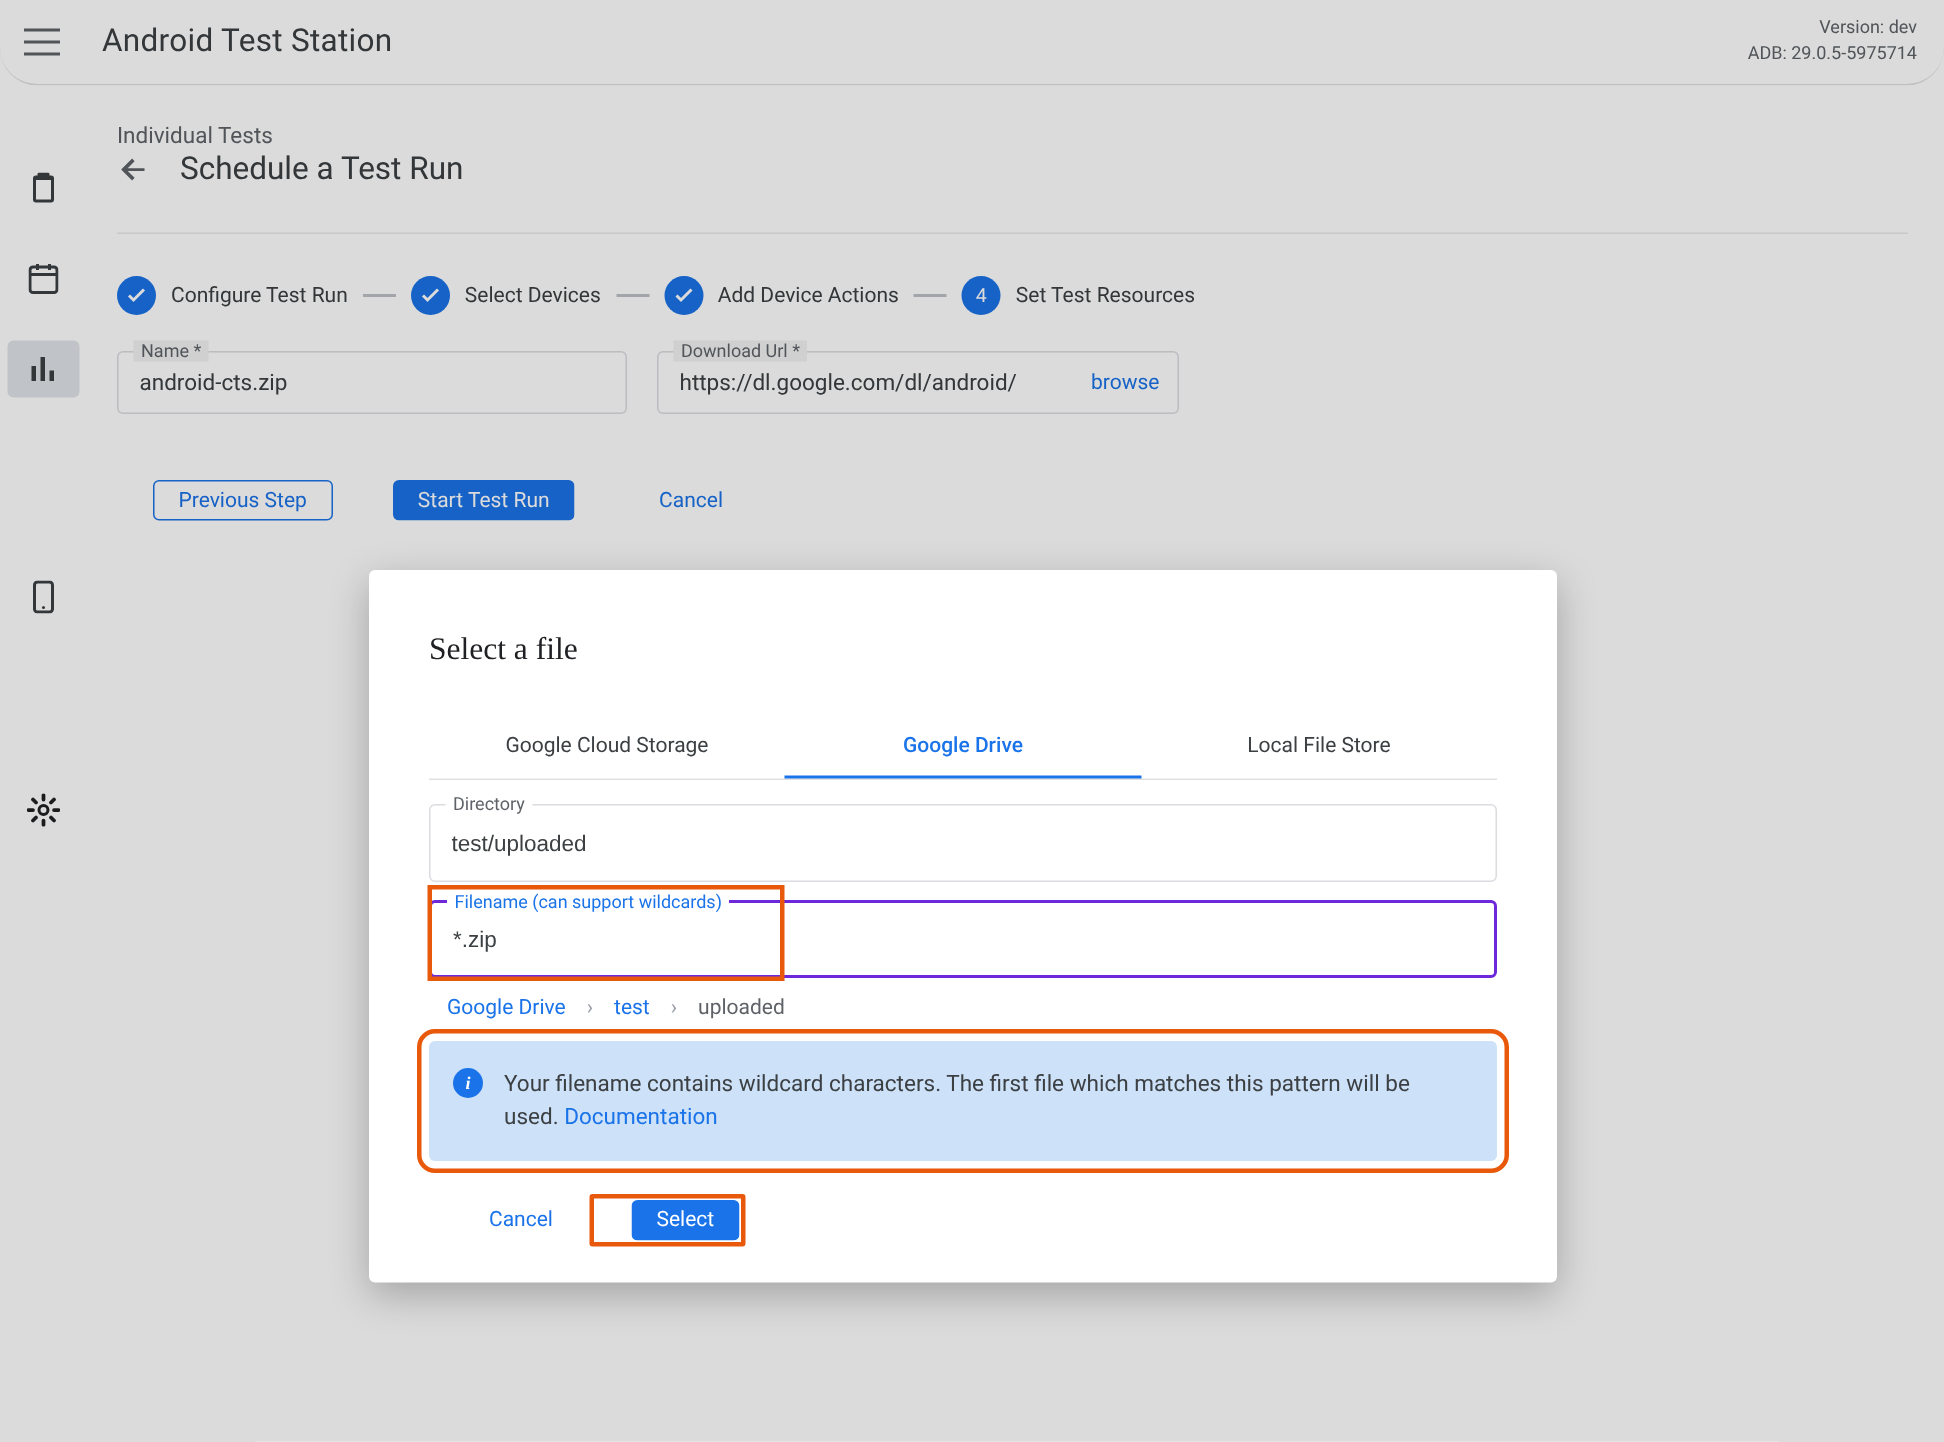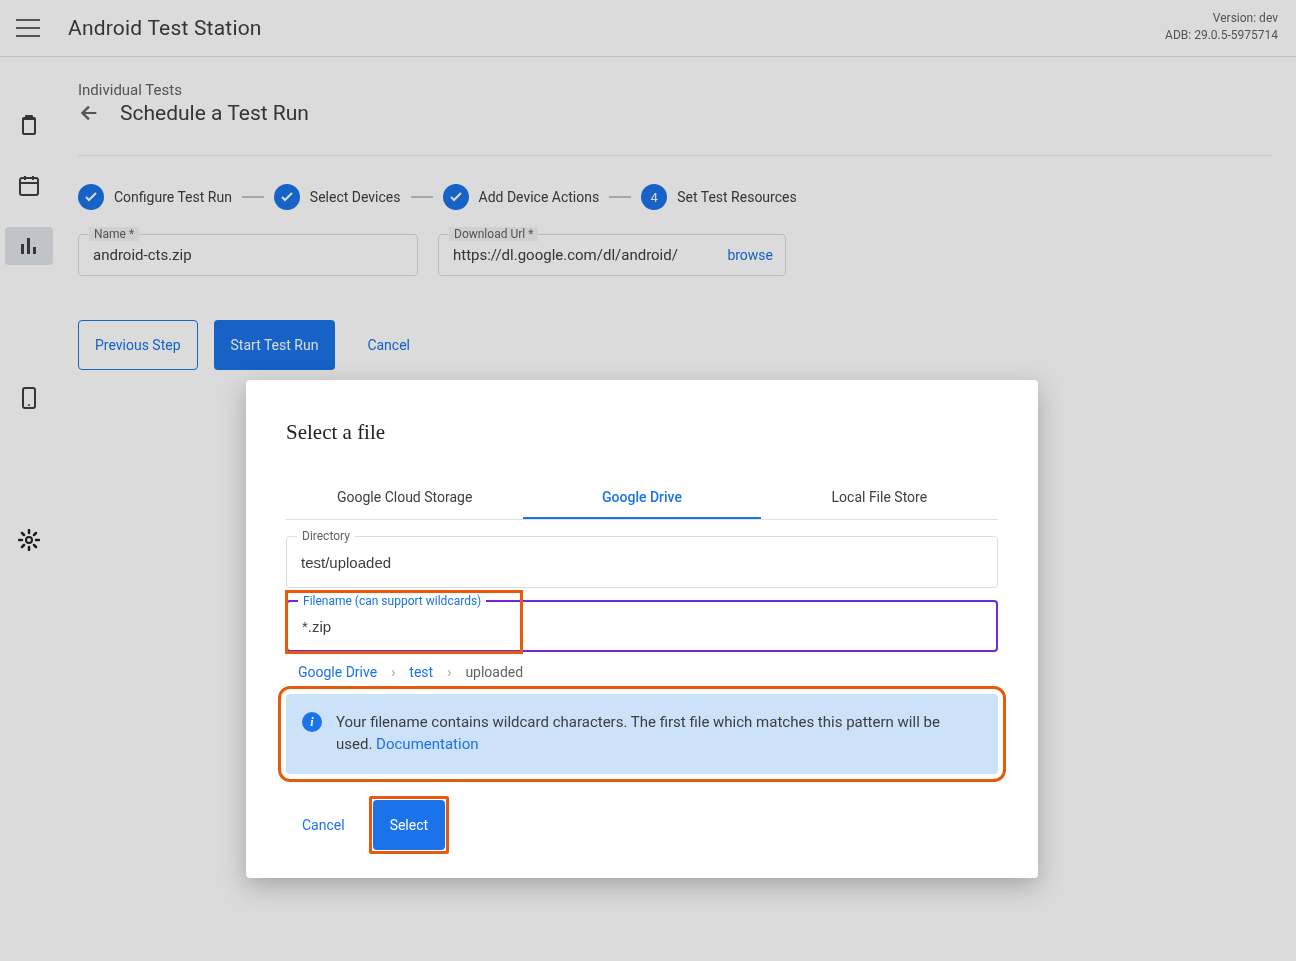--- a/index.html
+++ b/index.html
@@ -16,20 +16,21 @@
   position: absolute; inset: 0;
   background: rgba(0,0,0,0.14);
   pointer-events: none;
 }
 .topbar {
   height: 57px;
   border-bottom: 1px solid #e0e0e0;
   display: flex; align-items: center;
   padding: 0 16px;
   position: relative;
+  border-radius: 25px;
 }
 .hamburger { width: 24px; height: 18px; display: flex; flex-direction: column; justify-content: space-between; cursor: pointer; }
 .hamburger span { height: 2px; background: #5f6368; display: block; }
 .app-title { font-size: 21px; font-weight: 400; margin-left: 28px; letter-spacing: 0.2px; color: #3c4043; }
 .version { position: absolute; right: 18px; top: 10px; text-align: right; font-size: 12px; color: #5f6368; line-height: 1.4; }
 .layout { display: flex; height: calc(100% - 57px); }
 .sidebar { width: 58px; display: flex; flex-direction: column; align-items: center; padding-top: 50px; gap: 22px; }
 .sidebar .icon-item { width: 48px; height: 38px; display:flex; align-items:center; justify-content:center; color:#3c4043; border-radius:4px;}
 .sidebar .icon-item.active { background:#e0e4e8; }
 .main { flex:1; padding: 24px 24px 0 20px; position:relative; }
@@ -45,21 +46,21 @@
 .step-line { width:22px; height:2px; background:#bdc1c6; }
 .fields { display:flex; gap:20px; margin-bottom: 44px; }
 .field { position:relative; border:1px solid #dadce0; border-radius:4px; height:42px; display:flex; align-items:center; padding: 0 14px; background:transparent; }
 .field .float-label { position:absolute; top:-8px; left:10px; font-size:12px; background:#f3f3f3; padding:0 5px; color:#5f6368; }
 .field .value { font-size:15px; color:#3c4043; }
 .field.name { width: 340px; }
 .field.type { width: 352px; }
 .field.url { width: 348px; }
 .browse { position:absolute; right:12px; color:#1a73e8; font-size:14px; cursor:pointer; }
 .actions { display:flex; align-items:center; gap:16px; }
-.btn { height:50px; padding: 0 16px; border-radius:4px; font-size:14px; cursor:pointer; display:inline-flex; align-items:center; border:1px solid transparent; }
+.btn { height:27px; padding: 0 16px; border-radius:4px; font-size:14px; cursor:pointer; display:inline-flex; align-items:center; border:1px solid transparent;margin-left:24px; }
 .btn.outlined { border-color:#1a73e8; color:#1a73e8; background:transparent; }
 .btn.filled { background:#1a73e8; color:#fff; }
 .btn.text { color:#1a73e8; background:none; border:none; }
 
 .dialog {
   position:absolute; left:246px; top:380px; width:792px;
   background:#fff; border-radius:4px;
   box-shadow: 0 8px 26px rgba(0,0,0,0.25);
   padding: 40px 40px 28px 40px;
   z-index: 10;

